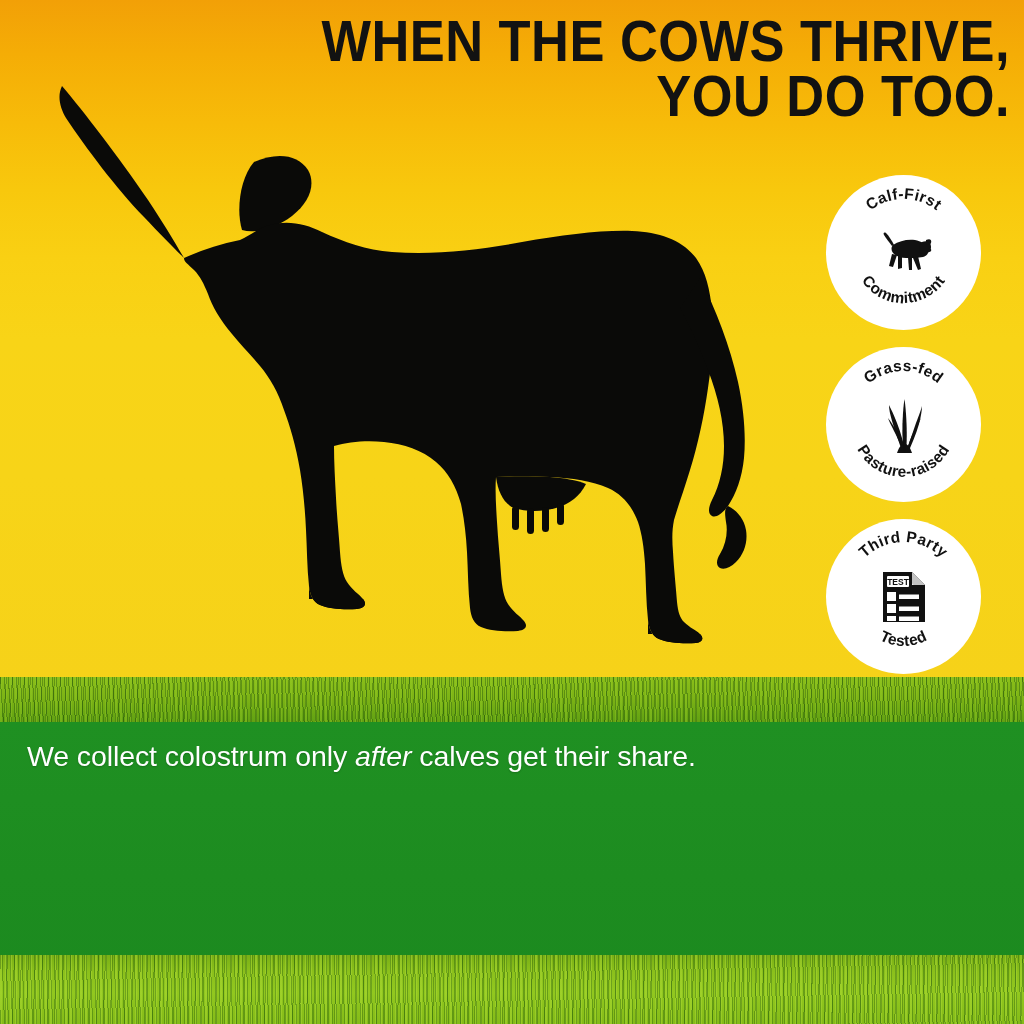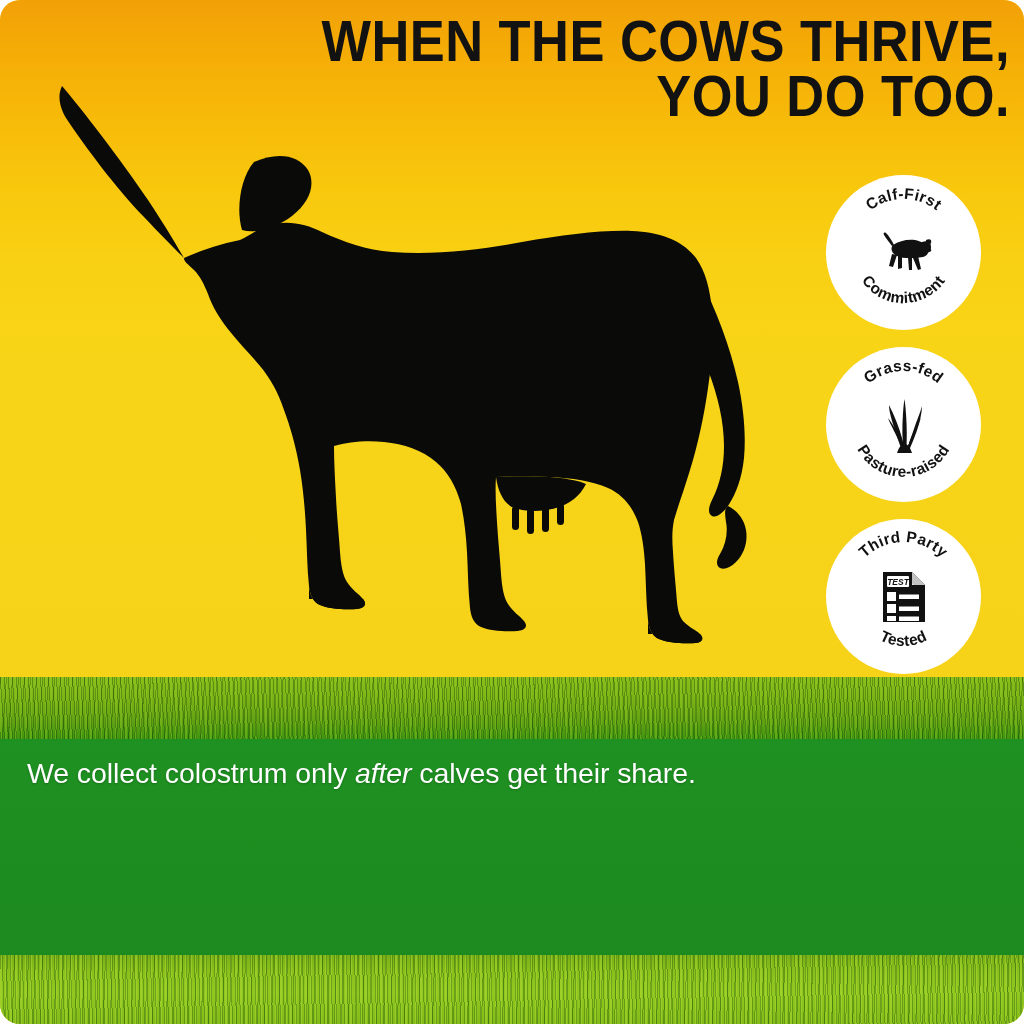--- a/index.html
+++ b/index.html
@@ -3,21 +3,20 @@
 <meta charset="utf-8">
 <style>
   html,body{margin:0;padding:0;background:#fff;}
   body{font-family:"Liberation Sans",sans-serif;}
 
   .poster{
     position:relative;
     width:1024px;height:1024px;
     overflow:hidden;
     background:#fde047;
-    border-radius:20px;
   }
 
   
   .sky{
     position:absolute;left:0;top:0;width:1024px;height:678px;
     background:linear-gradient(180deg,
       #f2a007 0%,
       #f5ad06 8%,
       #f7bb09 18%,
       #f8c80d 28%,
@@ -68,21 +67,21 @@
   .badge svg.ring{position:absolute;left:0;top:0;width:155px;height:155px;}
   .badge .ring text{
     font-family:"Liberation Sans",sans-serif;
     font-size:15.5px;
     font-weight:600;
     fill:#111;
     letter-spacing:0.4px;
   }
   .badge .emblem{
     position:absolute;left:0;top:0;width:155px;height:155px;
-    display:flex;align-items:center;justify-content:center;font-style:italic;
+    display:flex;align-items:center;justify-content:center;
   }
   .badge .emblem svg{display:block;}
 
   
   .grass-band{
     position:absolute;left:0;top:677px;width:1024px;height:62px;
     background:
       repeating-linear-gradient(86deg,
         rgba(20,70,8,0.38) 0px, rgba(20,70,8,0.38) 1px,
         rgba(255,255,255,0) 1px, rgba(255,255,255,0) 4px),
@@ -90,21 +89,21 @@
         rgba(10,55,5,0.30) 0px, rgba(10,55,5,0.30) 1px,
         rgba(255,255,255,0) 1px, rgba(255,255,255,0) 6px),
       repeating-linear-gradient(90deg,
         rgba(150,205,40,0.35) 0px, rgba(150,205,40,0.35) 2px,
         rgba(255,255,255,0) 2px, rgba(255,255,255,0) 5px),
       linear-gradient(180deg,#8bbf1a 0%,#7cb315 35%,#63a312 70%,#3f960f 100%);
   }
 
   
   .copy-panel{
-    position:absolute;left:0;top:739px;width:1024px;height:256px;
+    position:absolute;left:0;top:722px;width:1024px;height:256px;
     background:linear-gradient(180deg,#1f9022 0%,#1d8c20 60%,#1c8a1f 100%);
   }
   .copy-panel .body{
     position:absolute;left:27px;top:14px;
     color:#ffffff;
     font-size:28.5px;
     line-height:1.42;
     letter-spacing:-0.1px;
     text-shadow:0 1px 2px rgba(0,0,0,0.22);
   }

